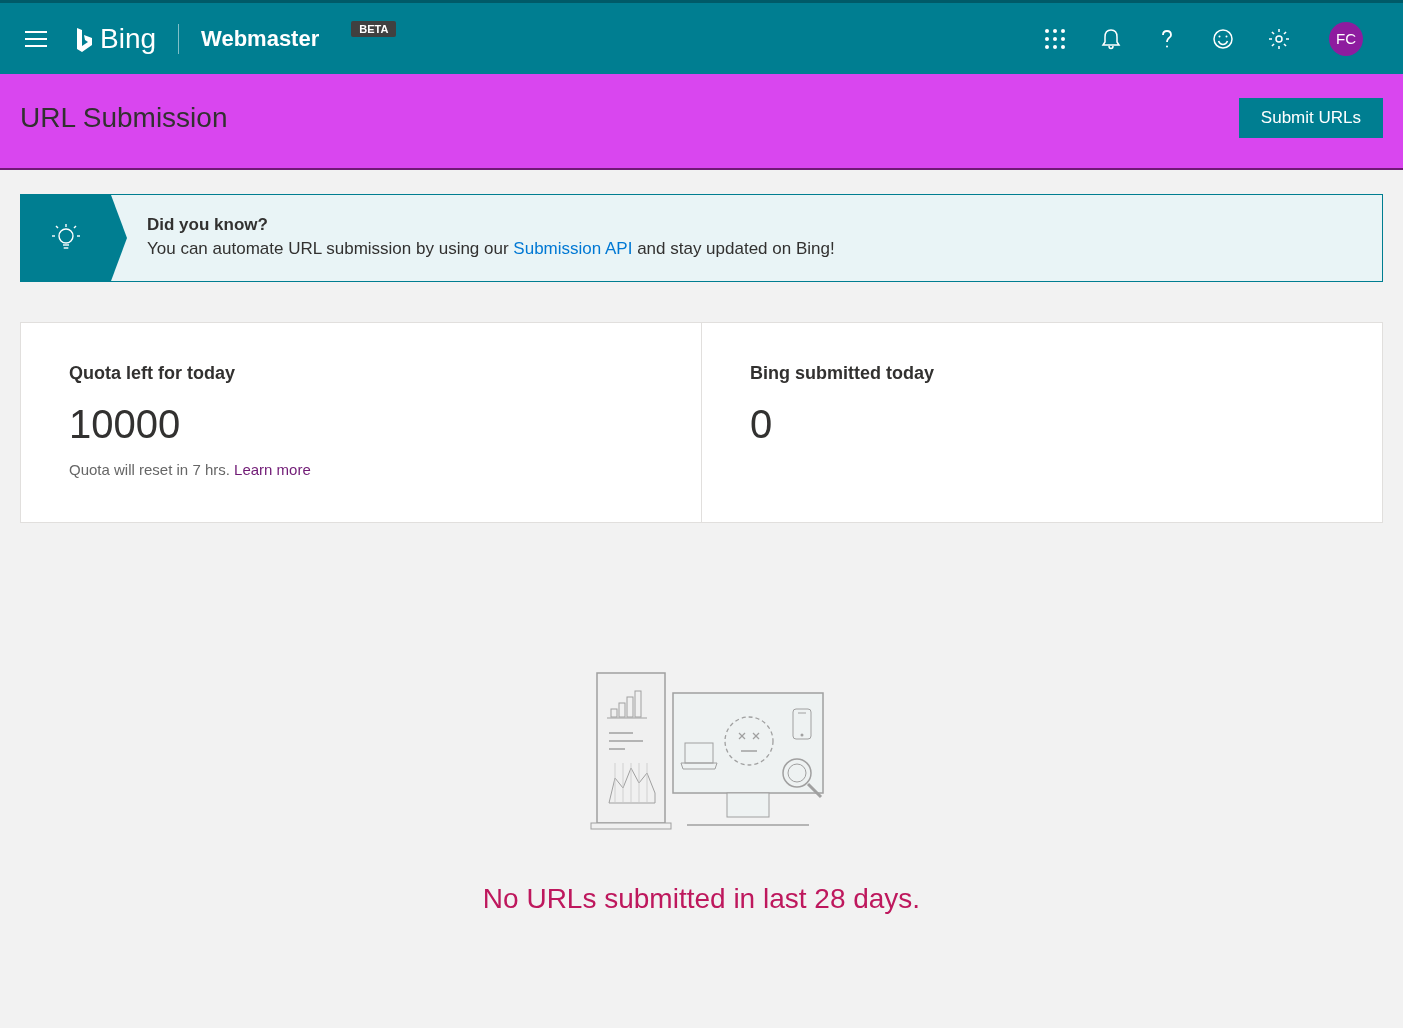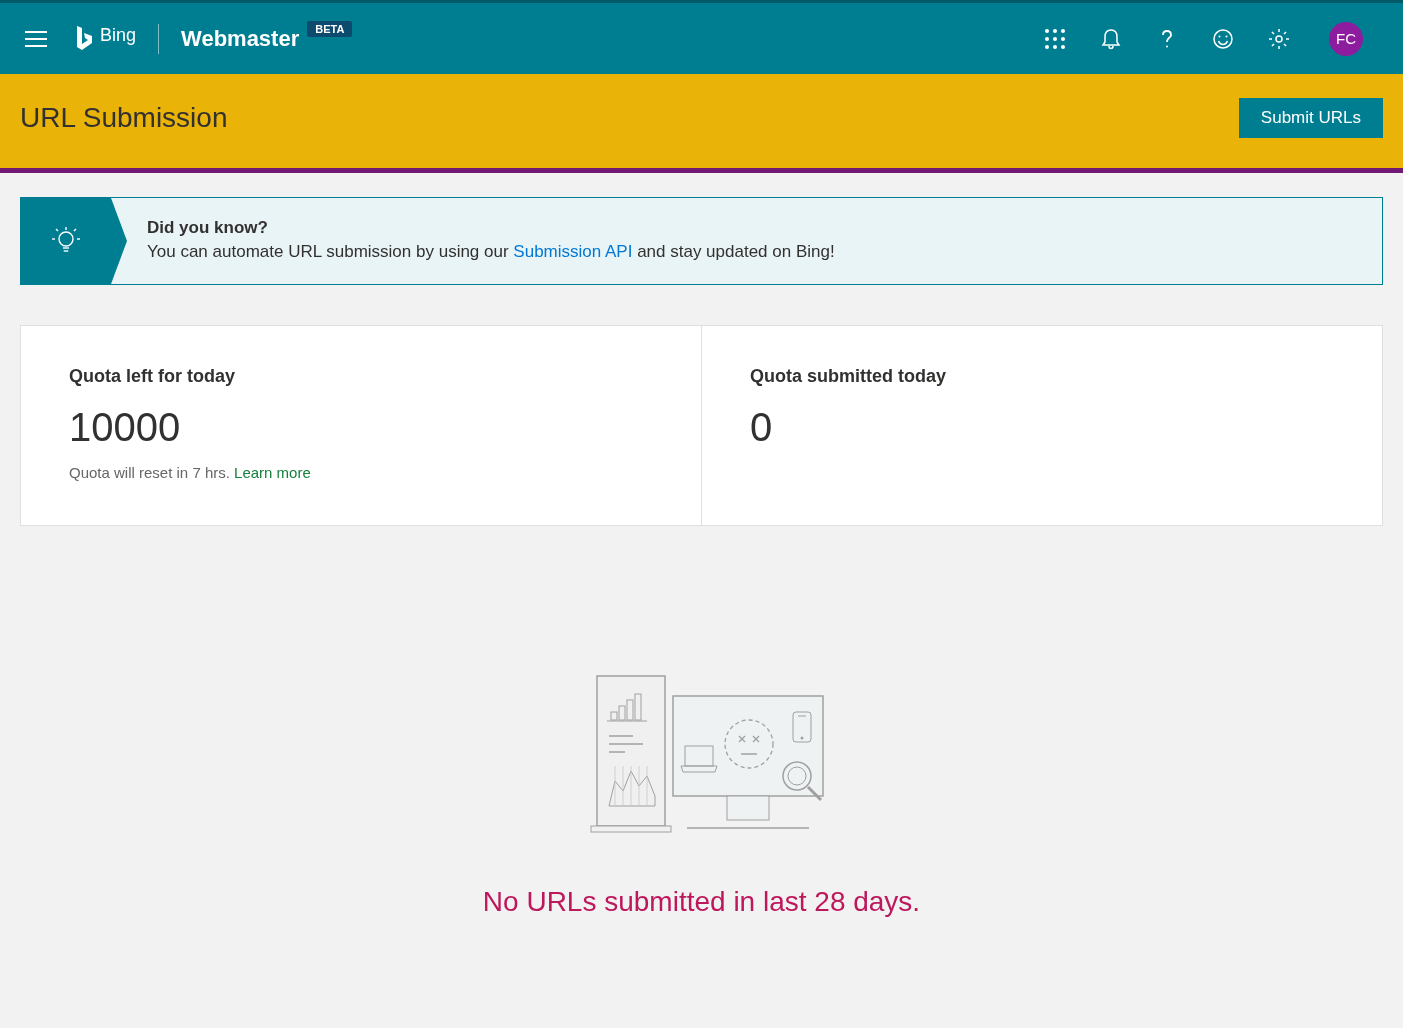--- a/index.html
+++ b/index.html
@@ -3,33 +3,33 @@
 <meta charset="utf-8">
 <style>
 * { margin: 0; padding: 0; box-sizing: border-box; }
 body { font-family: "Segoe UI", Arial, sans-serif; background: #f2f2f2; color: #323130; width: 1403px; }
 
 
 .topbar { background: #007e91; height: 74px; display: flex; align-items: center; padding: 0 16px; color: white; border-top: 3px solid #005a68; }
 .hamburger { width: 40px; height: 40px; display: flex; align-items: center; justify-content: center; cursor: pointer; }
 .hamburger svg { width: 22px; height: 16px; }
 .logo-area { display: flex; align-items: center; margin-left: 18px; }
-.bing-logo { display: flex; align-items: flex-start; font-size: 18px; font-weight: 400; }
+.bing-logo { display: flex; align-items: flex-end; font-size: 28px; font-weight: 400; }
 .bing-logo svg { width: 20px; height: 28px; margin-right: 6px; }
 .divider-v { width: 1px; height: 30px; background: rgba(255,255,255,0.5); margin: 0 22px; }
 .webmaster { font-size: 22px; font-weight: 600; }
-.beta-badge { background: #0c4a6e; color: white; font-size: 11px; font-weight: 600; padding: 2px 8px; border-radius: 2px; margin-left: 8px; position: relative; top: -10px; }
+.beta-badge { background: #404040; color: white; font-size: 11px; font-weight: 600; padding: 2px 8px; border-radius: 2px; margin-left: 32px; position: relative; top: -10px; }
 .topbar-spacer { flex: 1; }
 .topbar-icons { display: flex; align-items: center; gap: 28px; margin-right: 24px; }
 .topbar-icon { width: 28px; height: 28px; display: flex; align-items: center; justify-content: center; cursor: pointer; }
 .topbar-icon svg { width: 22px; height: 22px; }
 .avatar { width: 34px; height: 34px; border-radius: 50%; background: #8e1c9f; color: white; display: flex; align-items: center; justify-content: center; font-size: 15px; font-weight: 400; margin-left: 8px; cursor: pointer; }
 
 
-.page-header { background: #eab308; padding: 24px 20px 30px 20px; display: flex; align-items: center; border-bottom: 5px solid #701a75; }
+.page-header { background: #d946ef; padding: 24px 20px 30px 20px; display: flex; align-items: center; border-bottom: 2px solid #701a75; }
 .page-title { font-size: 28px; font-weight: 400; color: #323130; flex: 1; }
 .submit-btn { background: #007e91; color: white; border: none; padding: 10px 22px; font-size: 17px; font-weight: 400; cursor: pointer; }
 
 
 .content { padding: 24px 20px; }
 
 
 .info-banner { display: flex; background: #e9f4f6; border: 1px solid #007e91; margin-bottom: 40px; overflow: hidden; }
 .info-icon-box { background: #007e91; width: 90px; display: flex; align-items: center; justify-content: center; position: relative; }
 .info-icon-box::after { content: ''; position: absolute; right: -16px; top: 0; bottom: 0; width: 16px; background: #007e91; clip-path: polygon(0 0, 100% 50%, 0 100%); }
@@ -39,21 +39,21 @@
 .info-desc { font-size: 17px; color: #323130; }
 .info-link { color: #0078d4; text-decoration: none; }
 
 
 .stats-row { display: flex; background: white; border: 1px solid #e1dfdd; margin-bottom: 40px; }
 .stat-card { flex: 1; padding: 40px 48px 44px 48px; }
 .stat-card:first-child { border-right: 1px solid #e1dfdd; }
 .stat-label { font-size: 18px; color: #323130; margin-bottom: 18px; font-weight: bold; }
 .stat-value { font-size: 40px; font-weight: 400; color: #323130; margin-bottom: 14px; }
 .stat-note { font-size: 15px; color: #666; }
-.stat-link { color: #15803d; text-decoration: none; }
+.stat-link { color: #701a75; text-decoration: none; }
 
 
 .empty-state { text-align: center; padding: 100px 0 40px 0; }
 .empty-illustration { display: inline-block; margin-bottom: 36px; }
 .empty-text { font-size: 28px; color: #be185d; font-weight: 400; }
 </style>
 </head>
 <body>
 
 <div class="topbar">
@@ -152,21 +152,21 @@
 
   <div class="stats-row">
     <div class="stat-card">
       <div class="stat-label">Quota left for today</div>
       <div class="stat-value">10000</div>
       <div class="stat-note">
         <span>Quota will reset in 7 hrs. </span><a href="#" class="stat-link">Learn more</a>
       </div>
     </div>
     <div class="stat-card">
-      <div class="stat-label">Quota submitted today</div>
+      <div class="stat-label">Bing submitted today</div>
       <div class="stat-value">0</div>
     </div>
   </div>
 
   <div class="empty-state">
     <div class="empty-illustration">
       <svg width="250" height="180" viewBox="0 0 250 180">
 
         <rect x="20" y="10" width="68" height="150" fill="#f0f0f0" stroke="#a0a0a0" stroke-width="1.5"></rect>
 

